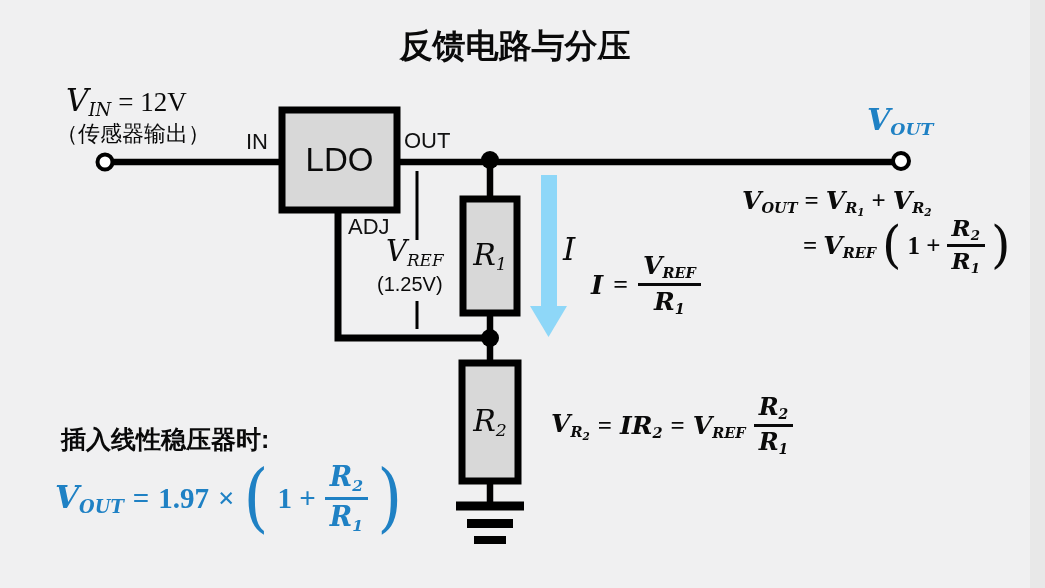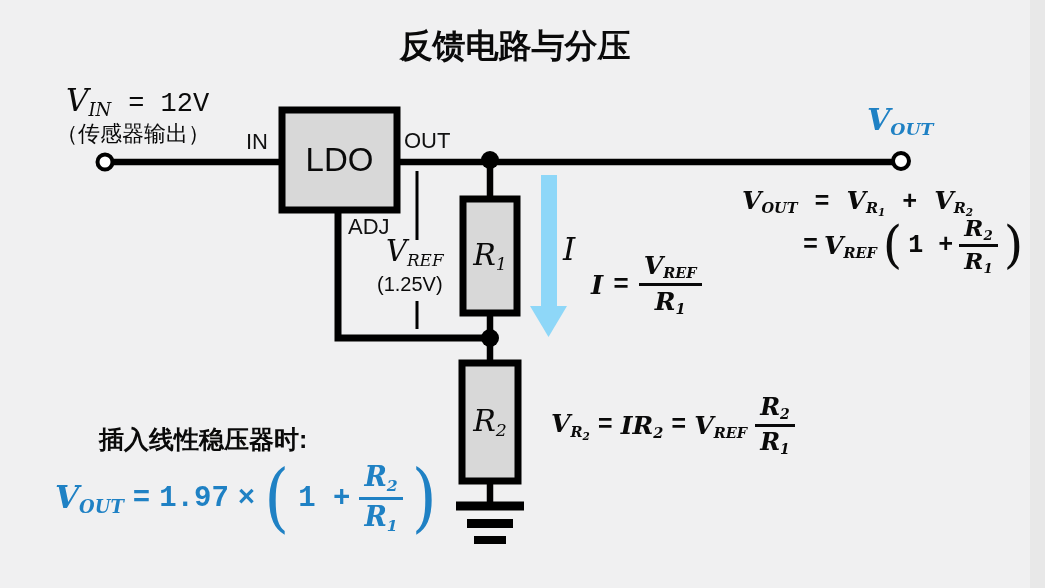--- a/index.html
+++ b/index.html
@@ -19,24 +19,24 @@
   .comp{fill:var(--fill); stroke:var(--wire); stroke-width:7;}
   .dot{fill:var(--wire); stroke:none;}
   .term{fill:#ffffff; stroke:var(--wire); stroke-width:4;}
   .dim{stroke:var(--wire); stroke-width:3; fill:none;}
   .gnd{stroke:var(--wire); fill:none;}
   .arrowfill{fill:var(--arrow); stroke:none;}
   
   .math{font-family:"DejaVu Serif","Liberation Serif",serif; font-style:italic;}
   .sb{font-size:0.58em; vertical-align:-0.30em;}
   .sb2{font-size:0.72em; vertical-align:-0.32em;}
-  .op{font-family:Liberation Mono, monospace; font-style:normal;}
+  .op{font-family:Liberation Serif, serif; font-style:normal;}
   .bold{font-weight:bold;}
   .row{display:flex; align-items:center; gap:8px;}
-  .rowb{display:flex; align-items:baseline; gap:17px;}
+  .rowb{display:flex; align-items:baseline; gap:7px;}
   .frac{display:inline-flex; flex-direction:column; align-items:center; line-height:1.08; vertical-align:middle;}
   .frac .num{border-bottom:3px solid currentColor; padding:0 5px 2px 5px;}
   .frac .den{padding-top:2px;}
   .bp{display:inline-block; font-family:"DejaVu Serif","Liberation Serif",serif;
       font-style:normal; font-weight:400; line-height:0.78;}
   .title{left:0; right:0; top:24px; text-align:center; font-size:33px; font-weight:bold;}
   .pin{font-size:22px; color:#111;}
   .blue{color:var(--blue);}
   .boxlabel{display:flex; align-items:center; justify-content:center;}
 </style>
@@ -146,21 +146,21 @@
     <span class="op">=</span>
     <span><span>I</span><span>R</span><span class="sb">2</span></span>
     <span class="op">=</span>
     <span><span>V</span><span class="sb">REF</span></span>
     <span class="frac" style="font-size:24px;">
       <span class="num"><span>R</span><span class="sb">2</span></span>
       <span class="den"><span>R</span><span class="sb">1</span></span>
     </span>
   </div>
 
-  <div class="abs" style="left:61px; top:423px; font-size:25px; font-weight:600;margin-left:38px;">插入线性稳压器时:</div>
+  <div class="abs" style="left:61px; top:423px; font-size:25px; font-weight:600;">插入线性稳压器时:</div>
 
   <div class="abs row math bold blue" style="left:55px; top:462px; font-size:29px; gap:9px;">
     <span style="font-size:31px;"><span>V</span><span class="sb">OUT</span></span>
     <span class="op">=</span>
     <span class="op">1.97</span>
     <span class="op">×</span>
     <span class="bp" style="font-size:64px; transform:scaleY(1.18);">(</span>
     <span class="op">1 +</span>
     <span class="frac" style="font-size:27px;">
       <span class="num"><span>R</span><span class="sb">2</span></span>

